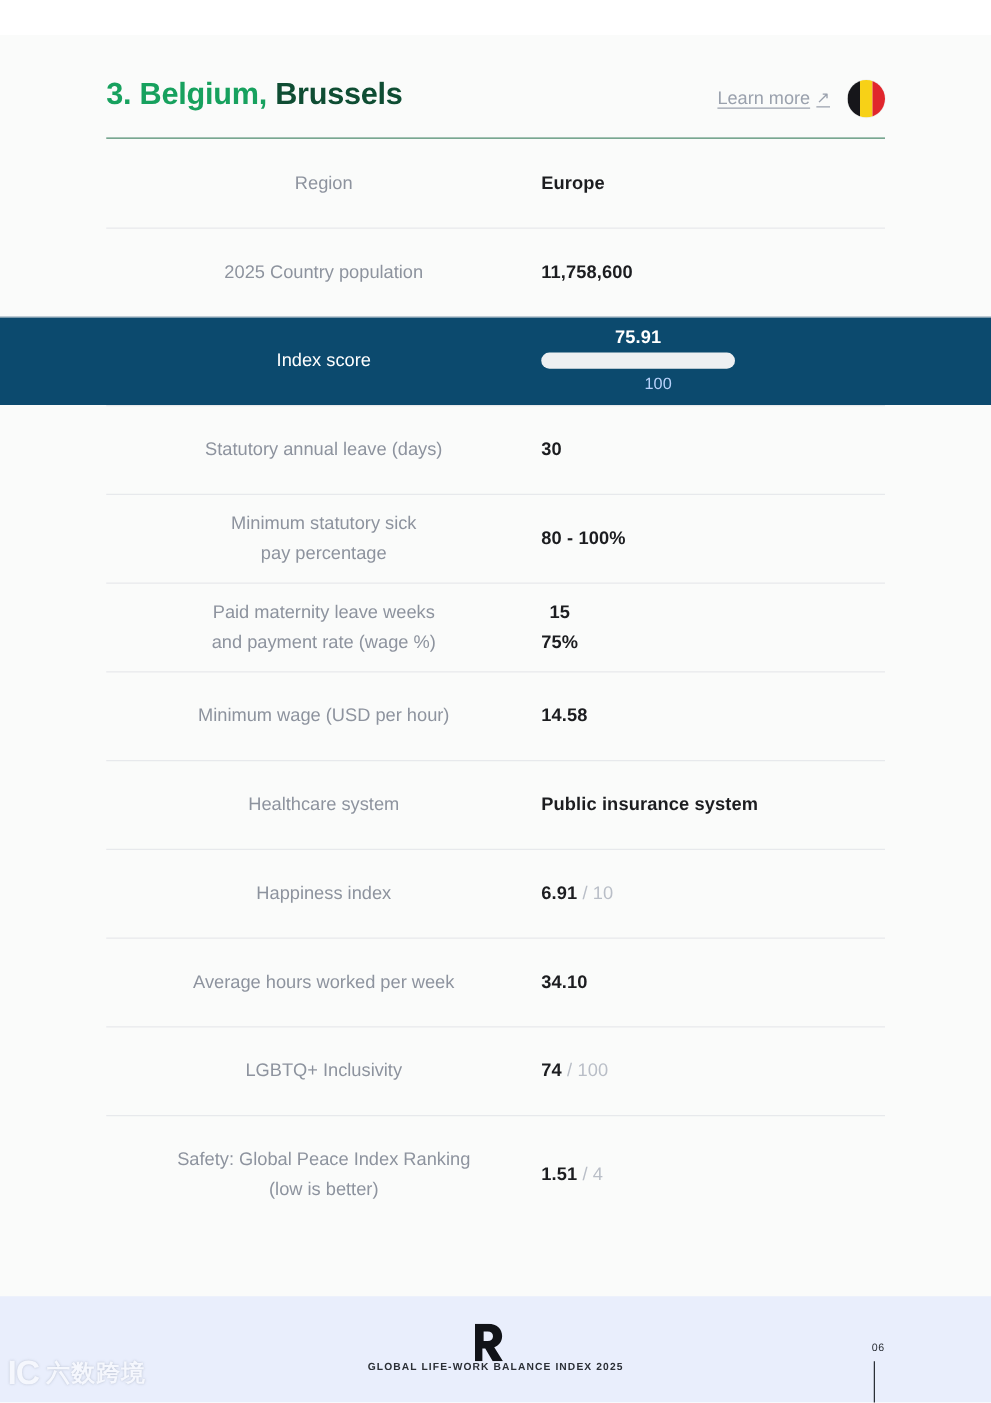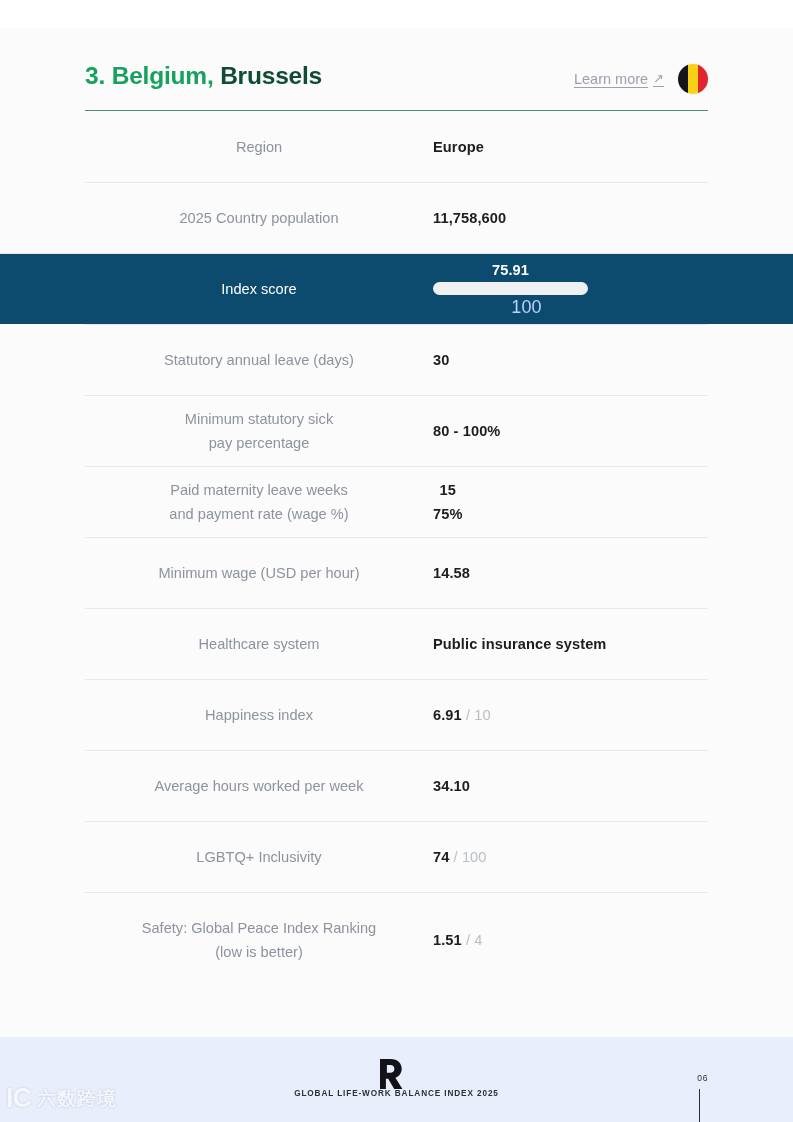--- a/index.html
+++ b/index.html
@@ -146,21 +146,21 @@
   }
   .bar-fill {
     height: 100%;
     border-radius: 7px;
     background: #79d62a;
   }
   .bar-max {
     margin-left: 32px;
     color: #b8d2fb;
     font-weight: 500;
-    font-size: 18px;
+    font-size: 13px;
   }
 
   
   .footer {
     flex: none;
     height: 85px;
     background: #e9eefc;
     position: relative;
     display: flex;
     align-items: center;

